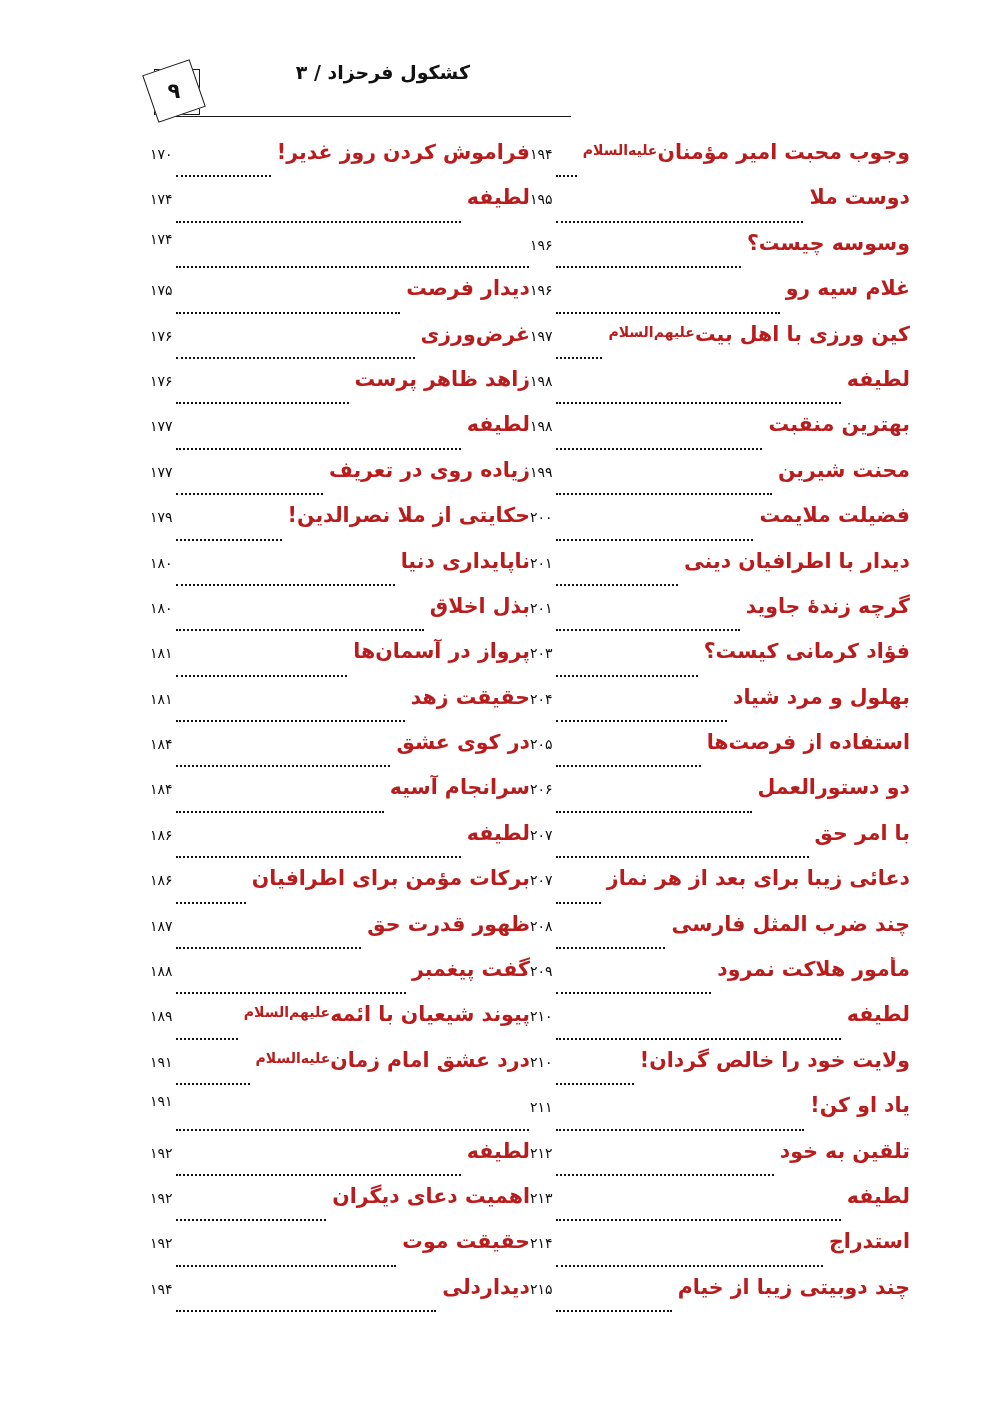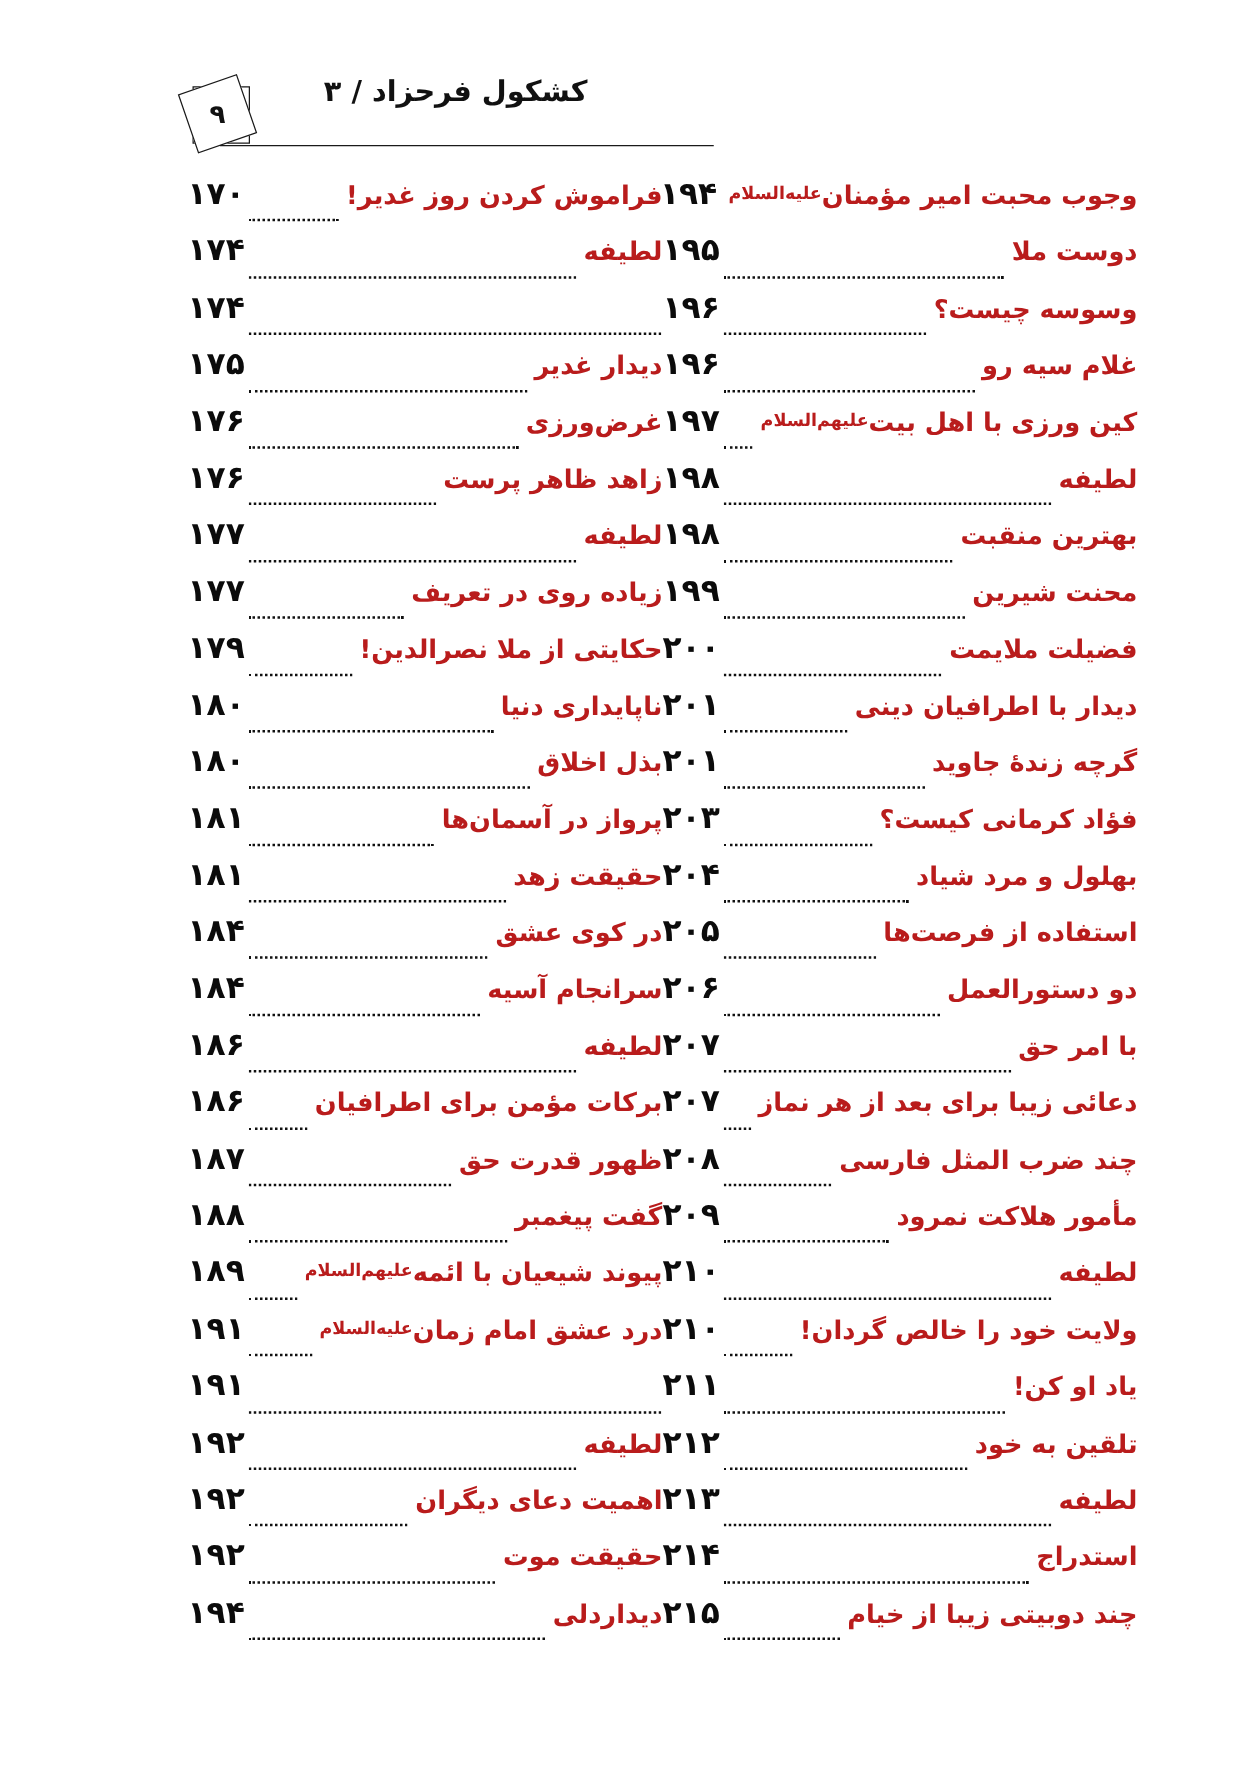--- a/index.html
+++ b/index.html
@@ -71,21 +71,21 @@
     font-family: "DejaVu Sans", sans-serif;
     font-size: 21px;
     font-weight: 600;
     color: #111111;
   }
   .header-title {
     position: absolute;
     right: 110px;
     top: 6px;
     font-family: "DejaVu Sans", sans-serif;
-    font-size: 23px;
+    font-size: 19px;
     font-weight: 700;
     color: #111111;
     letter-spacing: 0.5px;
     white-space: nowrap;
     direction: rtl;
   }
   .header-rule {
     position: absolute;
     left: 36px;
     top: 61px;
@@ -147,22 +147,22 @@
   .toc-leader::before {
     content: "";
     position: absolute;
     left: 0;
     right: 0;
     bottom: 4px;
     border-bottom: 2.6px dotted #111111;
   }
   .toc-page {
     font-family: "DejaVu Sans", sans-serif;
-    font-size: 25px;
-    font-weight: 700;
+    font-size: 14px;
+    font-weight: 400;
     color: #0b0b0b;
     flex: 0 0 auto;
     padding-right: 2px;
     direction: rtl;
     letter-spacing: 1px;
   }
 </style>
 </head>
 <body>
 
@@ -188,21 +188,21 @@
         <div class="toc-row">
           <span class="toc-title">لطیفه</span>
           <span class="toc-leader"></span>
           <span class="toc-page">۱۷۴</span>
         </div>
         <div class="toc-row">
           <span class="toc-leader"></span>
           <span class="toc-page">۱۷۴</span>
         </div>
         <div class="toc-row">
-          <span class="toc-title">دیدار غدیر</span>
+          <span class="toc-title">دیدار فرصت</span>
           <span class="toc-leader"></span>
           <span class="toc-page">۱۷۵</span>
         </div>
         <div class="toc-row">
           <span class="toc-title">غرض‌ورزی</span>
           <span class="toc-leader"></span>
           <span class="toc-page">۱۷۶</span>
         </div>
         <div class="toc-row">
           <span class="toc-title">زاهد ظاهر پرست</span>

